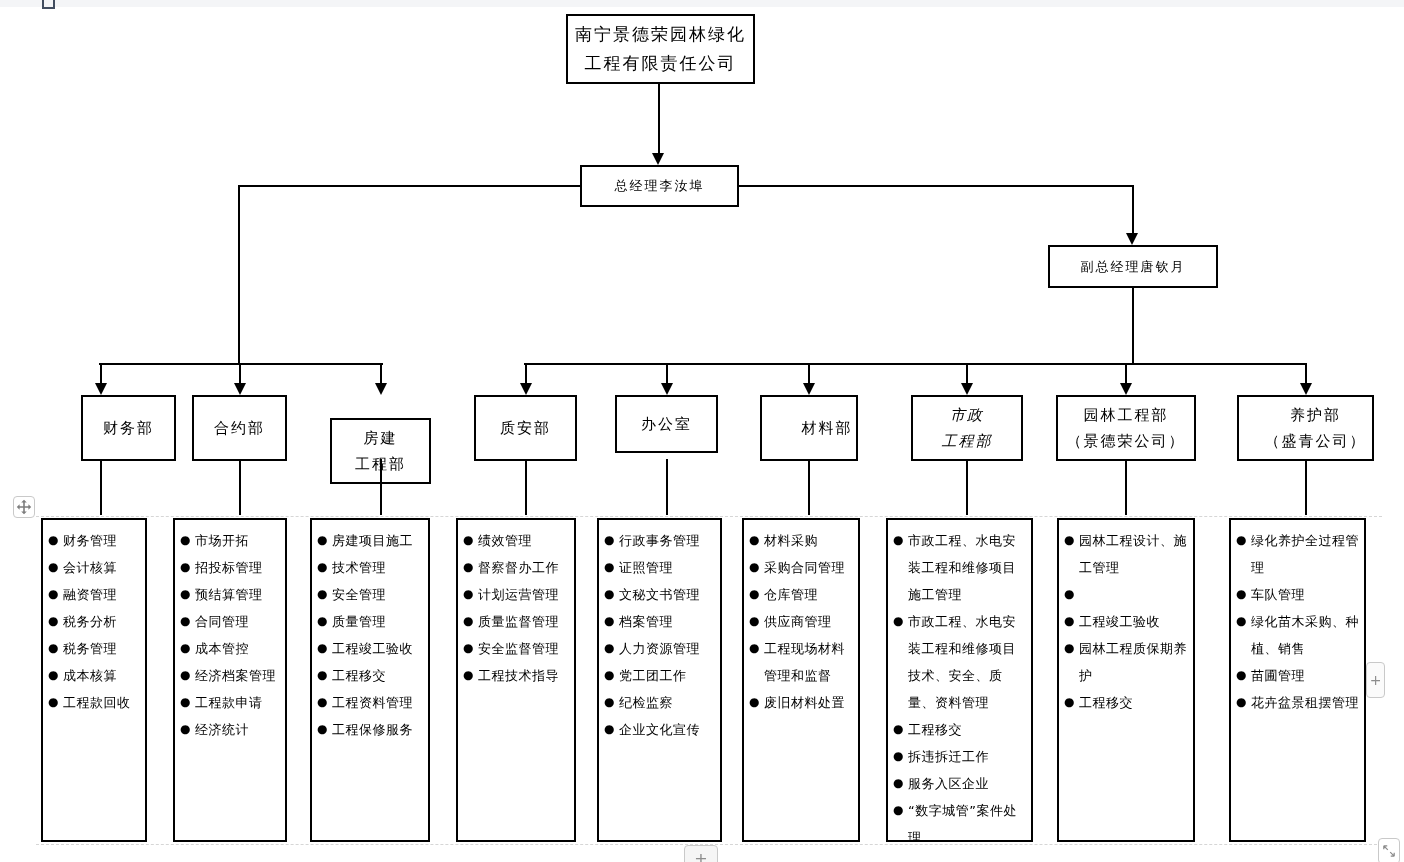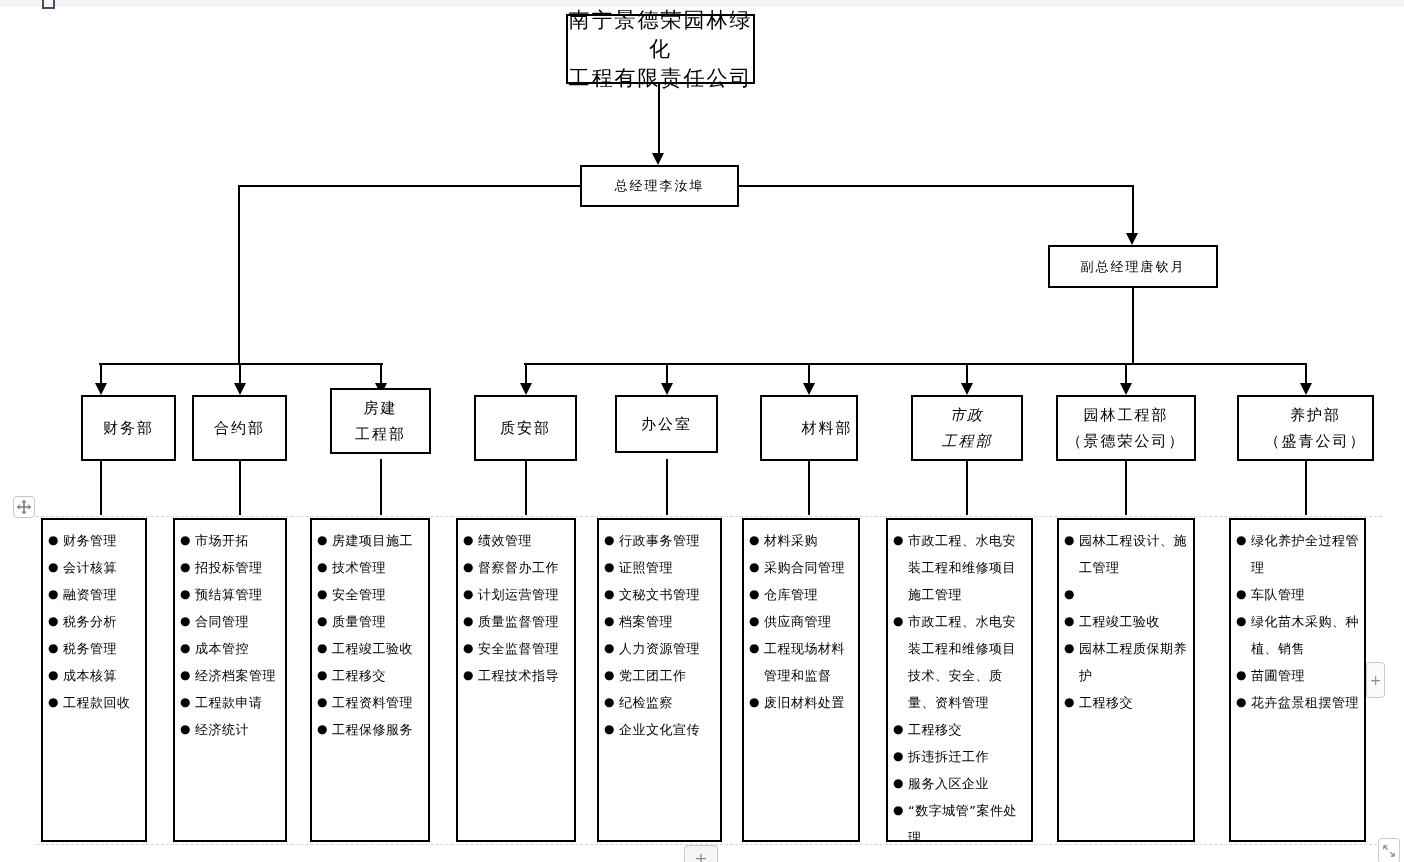--- a/index.html
+++ b/index.html
@@ -6,21 +6,21 @@
   #stage{
     position:relative;width:1404px;height:862px;overflow:hidden;background:#ffffff;
     font-family:"DejaVu Sans","Liberation Sans",sans-serif;color:#000;
   }
   
   .obox{
     position:absolute;background:#fff;border:2px solid #000;box-sizing:border-box;
     display:flex;flex-direction:column;align-items:center;justify-content:center;
     text-align:center;
   }
-  .company{font-size:21px;line-height:29px;letter-spacing:2px;}
+  .company{font-size:17px;line-height:29px;letter-spacing:2px;}
   .mgr{font-size:13px;letter-spacing:2px;}
   .dept{font-size:15px;line-height:26px;letter-spacing:2px;}
   
   .hline{position:absolute;height:2px;background:#000;}
   .vline{position:absolute;width:2px;background:#000;}
   .arrow{
     position:absolute;width:0;height:0;
     border-left:6px solid transparent;border-right:6px solid transparent;
     border-top:12px solid #000;
   }
@@ -160,21 +160,21 @@
           <span class="bullet">●</span>
           <span class="txt">工程款申请</span>
         </div>
         <div class="duty">
           <span class="bullet">●</span>
           <span class="txt">经济统计</span>
         </div>
       </div>
       <div class="vline" style="left: 380px; top: 364px; height: 20px;"></div>
       <div class="arrow" style="left: 375px; top: 383px;"></div>
-      <div class="obox dept" style="left: 330px; top: 388px; width: 101px; height: 66px; justify-content: center;">
+      <div class="obox dept" style="left: 330px; top: 418px; width: 101px; height: 66px; justify-content: center;">
         <div>房建</div>
         <div>工程部</div>
       </div>
       <div class="vline" style="left: 380px; top: 459px; height: 56px;"></div>
       <div class="lbox" style="left: 310px; top: 518px; width: 120px; height: 324px;">
         <div class="duty">
           <span class="bullet">●</span>
           <span class="txt">房建项目施工</span>
         </div>
         <div class="duty">

